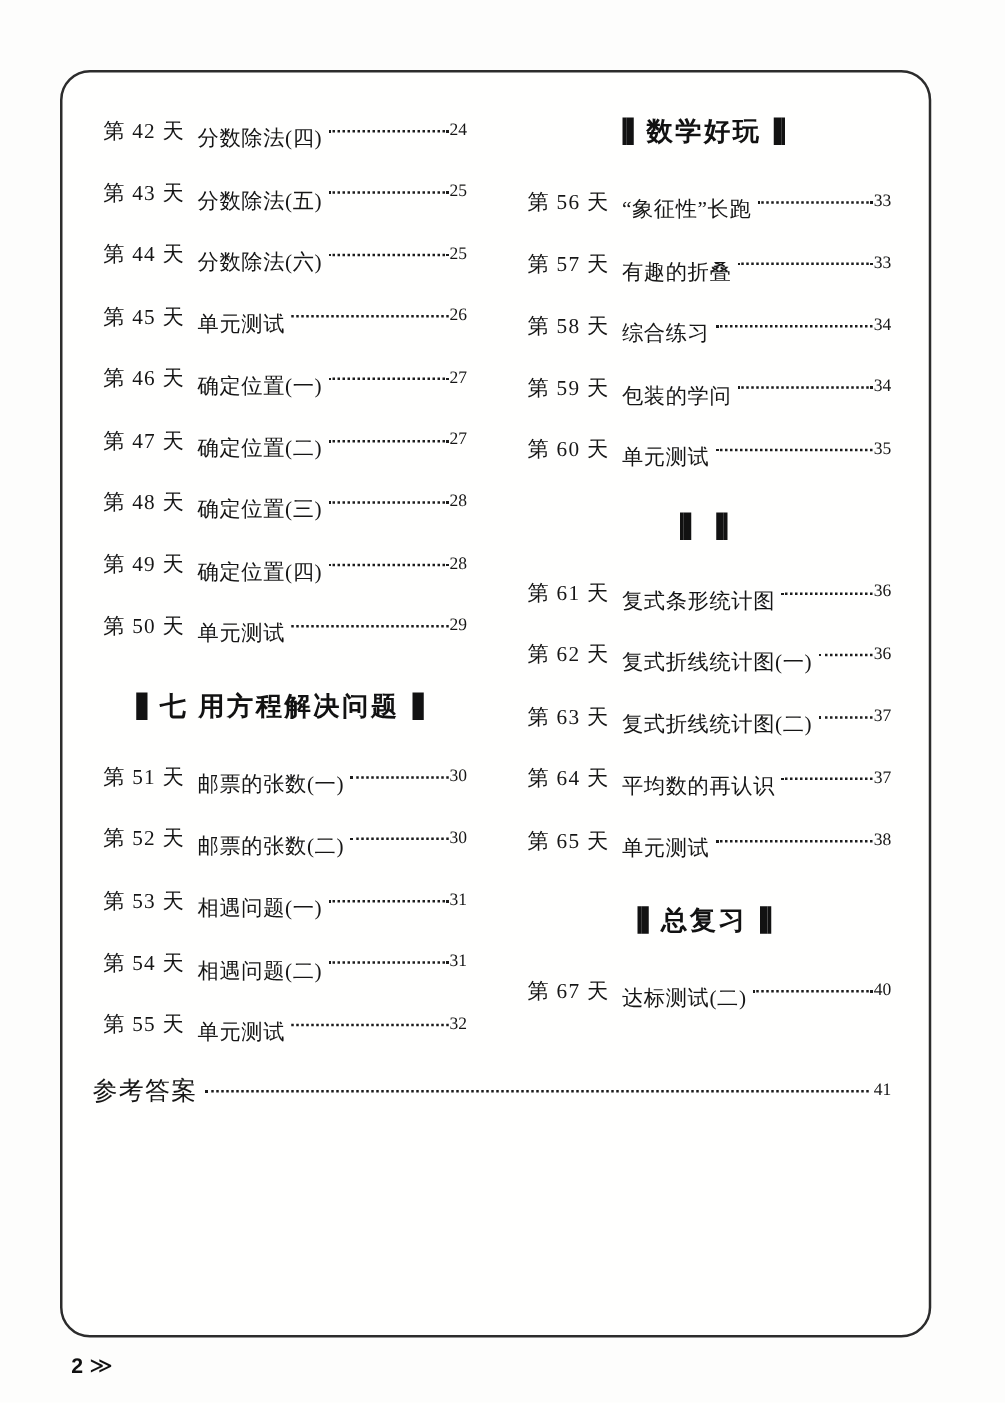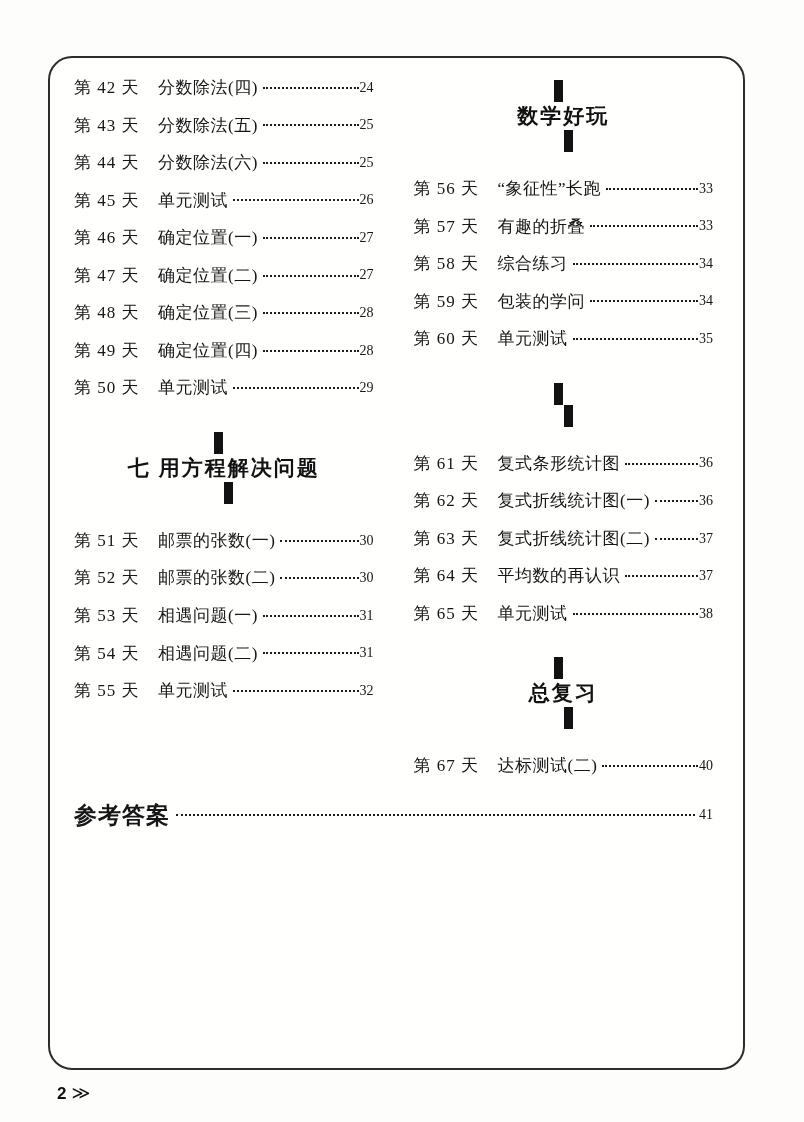--- a/index.html
+++ b/index.html
@@ -13,22 +13,23 @@
   }
   .page { position: absolute; inset: 0; }
 
   .frame {
     position: absolute;
     left: 48px; top: 56px;
     width: 697px; height: 1014px;
     border: 2px solid #2c2c2c;
     border-radius: 24px;
     background: #fffffe;
-    padding: 20px 30px 0 24px;
+    padding: 31px 30px 0 24px;
     overflow: hidden;
+    text-align: right;
   }
 
   .cols { display: flex; gap: 40px; }
   .col  { flex: 1 1 0; min-width: 0; }
 
   .toc-row {
     display: flex;
     align-items: center;
     font-size: 17px;
     line-height: 1.15;
@@ -37,60 +38,60 @@
   }
   .day {
     flex: 0 0 auto;
     width: 74px;
     letter-spacing: 1px;
   }
   .title {
     flex: 0 0 auto;
     margin-left: 10px;
     letter-spacing: 0.5px;
+    margin-top: 12px;
   }
   .leader {
     flex: 1 1 12px;
     min-width: 12px;
     height: 0;
     border-top: 2px dotted #1c1c1c;
     margin: 0 1px 0 5px;
   }
   .pg { flex: 0 0 auto; font-size: 14px; }
 
   .sec-heading {
     display: flex;
     align-items: center;
     justify-content: center;
     font-family: "Liberation Sans", "DejaVu Sans", sans-serif;
     font-weight: bold;
     font-size: 21px;
     letter-spacing: 2px;
     margin: 34px 0 27px 0;
     color: #121212;
-    flex-direction: column;
   }
   .col .sec-heading:first-child { margin-top: 2px; }
   .bars {
     display: inline-block;
     width: 4px;
     height: 22px;
     flex: 0 0 auto;
   }
   .bars-l { border-left: 3px solid #121212; border-right: 6px solid #121212; margin-right: 10px; }
   .bars-r { border-left: 6px solid #121212; border-right: 3px solid #121212; margin-left: 10px; }
 
   .answers {
     margin-top: 8px;
     margin-bottom: 0;
   }
   .answers .label-bold {
     font-family: "Liberation Sans", "DejaVu Sans", sans-serif;
-    font-weight: bold;
-    font-size: 23px;
+    font-weight: normal;
+    font-size: 20px;
     letter-spacing: 1px;
     flex: 0 0 auto;
   }
   .answers .leader { margin-left: 6px; margin-right: 4px; }
 
   .pagenum {
     position: absolute;
     left: 57px; top: 1082px;
     font-family: "Liberation Sans", "DejaVu Sans", sans-serif;
     font-weight: bold;

